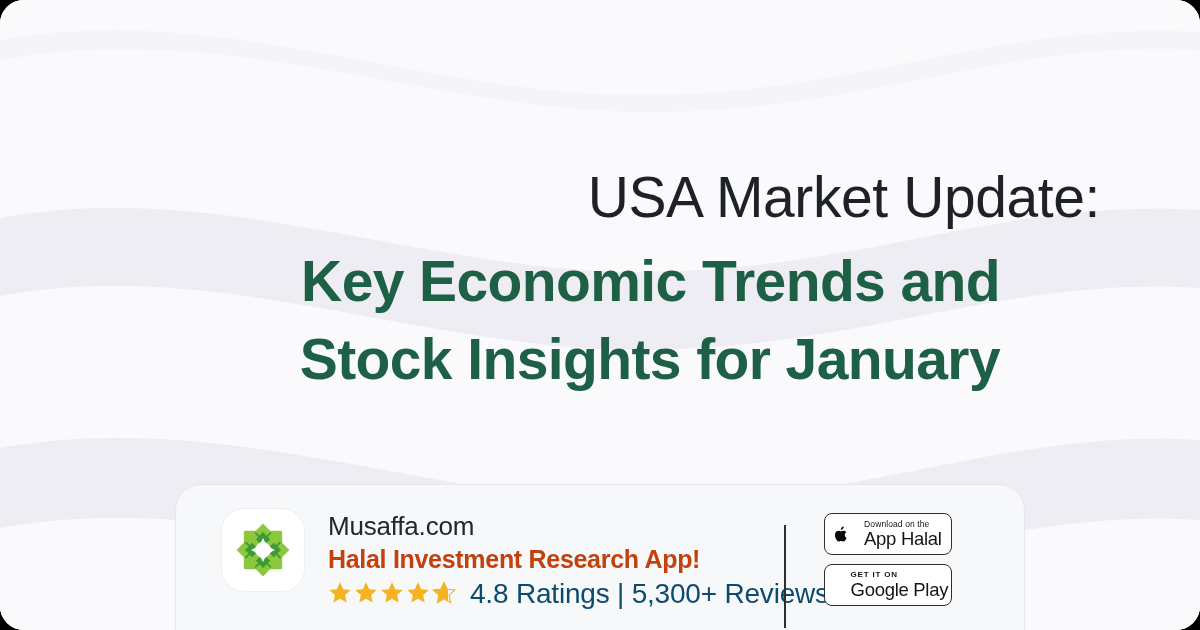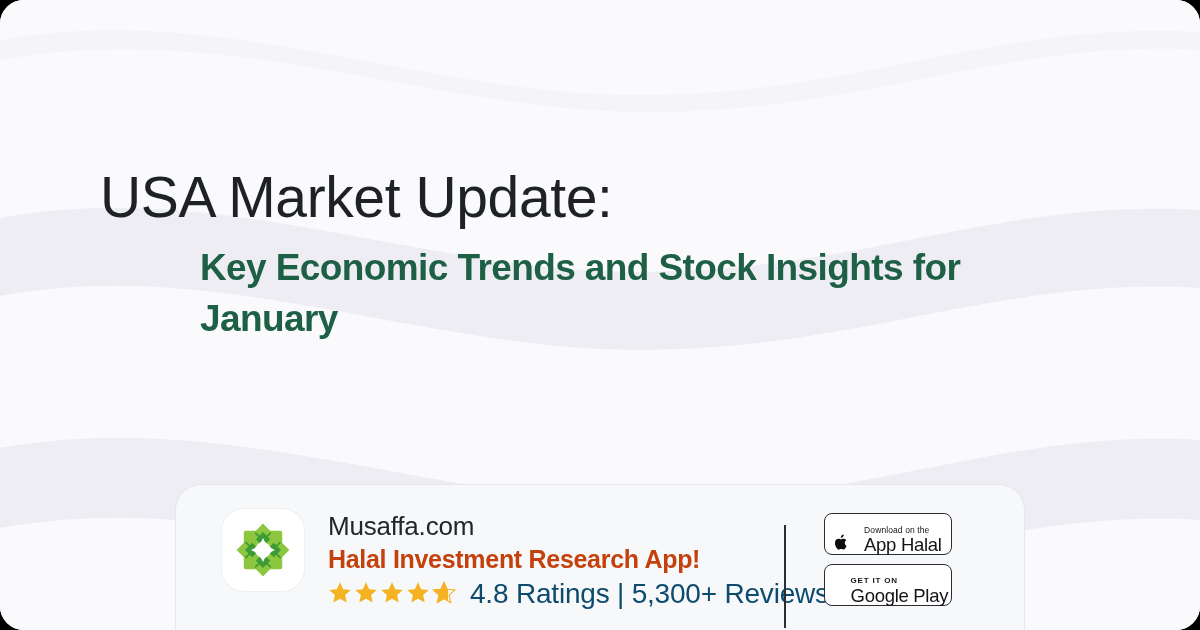--- a/index.html
+++ b/index.html
@@ -16,34 +16,34 @@
     overflow:hidden;
     background:#F7F7FA;
   }
   #waves{ position:absolute; inset:0; width:1200px; height:630px; }
 
   
   .headline{
     position:absolute;
     left:0; right:0;
     top:166px;
-    text-align:left;
+    text-align:right;
     padding:0 100px;
   }
   .h-line1{
     font-size:57px;
     font-weight:300;
     color:#1F2225;
     letter-spacing:-0.4px;
     line-height:1.12;
     white-space:nowrap;
   }
   .h-rest{
     margin-top:12px;
-    font-size:37px;
+    font-size:57px;
     font-weight:700;
     color:#1E6045;
     letter-spacing:-0.6px;
     line-height:1.38;
     max-width:800px;
     margin-left:auto;
     margin-right:auto;
   }
 
   
@@ -118,21 +118,21 @@
     gap:9px;
     padding-left:38px;
     padding-top:4px;
   }
   .store-badge{
     width:128px; height:42px;
     background:#FFFFFF;
     border:1.4px solid #2A2D31;
     border-radius:8px;
     display:flex;
-    align-items:flex-end;
+    align-items:center;
     gap:17px;
     padding:0 9px;
   }
   .badge-txt{ display:flex; flex-direction:column; line-height:1; }
   .badge-small{
     font-size:8.5px;
     color:#111417;
     letter-spacing:0.1px;
     white-space:nowrap;
   }

